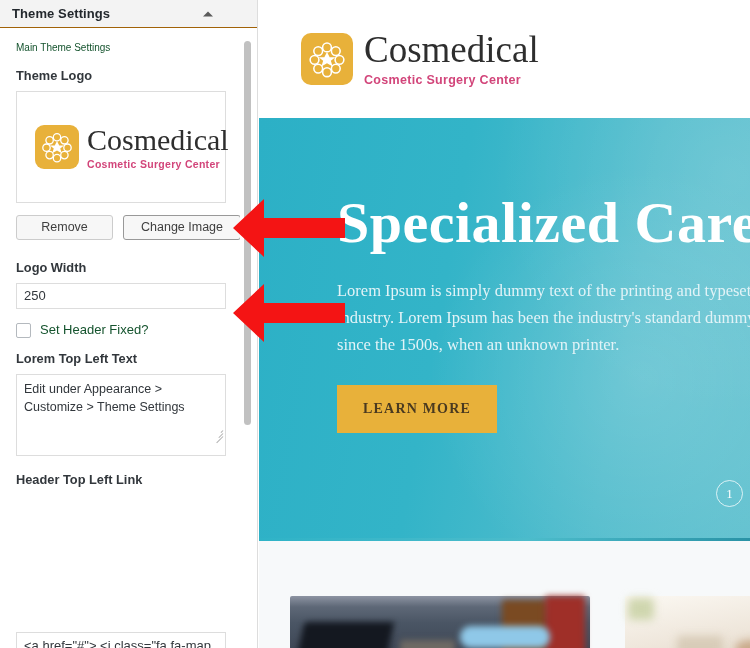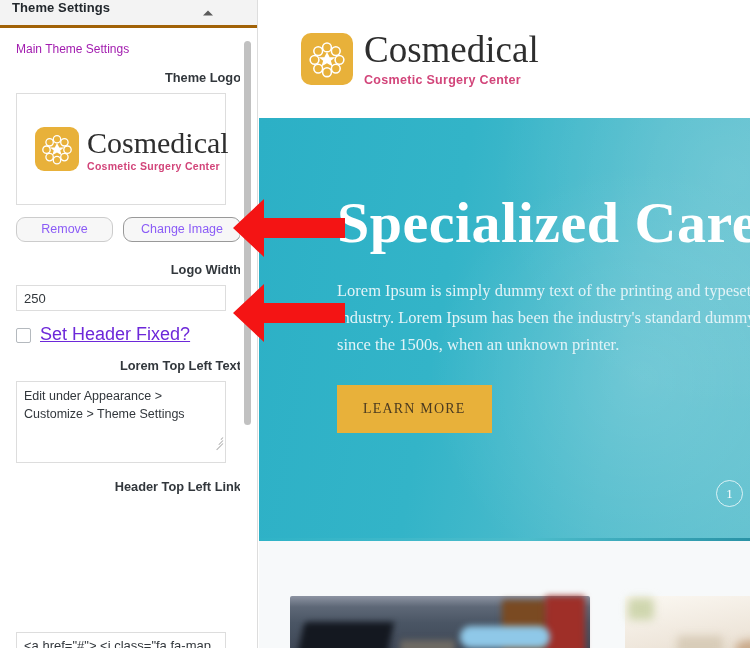--- a/index.html
+++ b/index.html
@@ -22,22 +22,23 @@
     left: 0; top: 0;
     width: 258px; height: 648px;
     background: #ffffff;
     border-right: 1px solid #dddddd;
     overflow: hidden;
   }
   #panel-header {
     position: relative;
     height: 28px;
     background: #f3f3f3;
-    border-bottom: 3px solid #a16207;
+    border-bottom: 1px solid #a16207;
     display: flex;
+    align-items: center;
     padding: 0 12px;
   }
   #panel-header .title {
     font-size: 13px;
     font-weight: bold;
     color: #23282d;
     letter-spacing: 0.1px;
   }
   #panel-header .collapse-arrow {
     position: absolute;
@@ -51,32 +52,31 @@
   }
 
   #panel-body {
     position: relative;
     height: 620px;
     padding: 14px 16px 0 16px;
     background: #fff;
   }
 
   .section-sub {
-    font-size: 12px;
-    color: #a21caf;
+    font-size: 10px;
+    color: #14532d;
     margin: 0 0 14px 0;
     line-height: 1.2;
   }
   .field-label {
     font-size: 12.8px;
     font-weight: bold;
     color: #32373c;
     margin: 0 0 7px 0;
     line-height: 1.25;
-    text-align: right;
   }
 
   
   #logo-box {
     width: 210px;
     height: 112px;
     border: 1px solid #dddddd;
     background: #ffffff;
     display: flex;
     align-items: center;
@@ -112,24 +112,24 @@
     color: #d2457a;
     letter-spacing: 0.3px;
     margin-top: 3px;
   }
 
   
   .btn-row { display: flex; gap: 10px; margin-bottom: 20px; }
   .wp-btn {
     font-family: "Liberation Sans", sans-serif;
     font-size: 12.5px;
-    color: #8b5cf6;
+    color: #404040;
     background: #f7f7f7;
     border: 1px solid #cccccc;
-    border-radius: 9px;
+    border-radius: 3px;
     padding: 5px 0;
     height: 25px;
     line-height: 13px;
     cursor: pointer;
     text-align: center;
   }
   #btn-remove { width: 102px; }
   #btn-change { width: 124px; border-color: #999999; }
 
   
@@ -156,24 +156,23 @@
     margin-bottom: 13px;
   }
   .cb-box {
     width: 15px; height: 15px;
     border: 1px solid #b4b9be;
     background: #fff;
     border-radius: 2px;
     flex: 0 0 auto;
   }
   .cb-label {
-    font-size: 18px;
-    color: #6d28d9;
+    font-size: 13px;
+    color: #14532d;
     line-height: 1.1;
-    text-decoration: underline;
   }
 
   
   .wp-textarea {
     display: block;
     width: 210px;
     height: 82px;
     border: 1px solid #dddddd;
     background: #fff;
     font-family: "Liberation Sans", sans-serif;
@@ -279,21 +278,21 @@
     line-height: 1.63;
     width: 470px;
     margin: 0 0 26px 0;
   }
   #hero-btn {
     display: inline-block;
     background: #e8b13a;
     color: #4a3a20;
     font-family: "Liberation Serif", serif;
     font-size: 14px;
-    font-weight: normal;
+    font-weight: bold;
     letter-spacing: 1.2px;
     padding: 16px 26px;
     border: none;
     cursor: pointer;
   }
   #slide-dot {
     position: absolute;
     right: 7px; bottom: 31px;
     width: 27px; height: 27px;
     border: 1px solid rgba(255,255,255,0.75);

